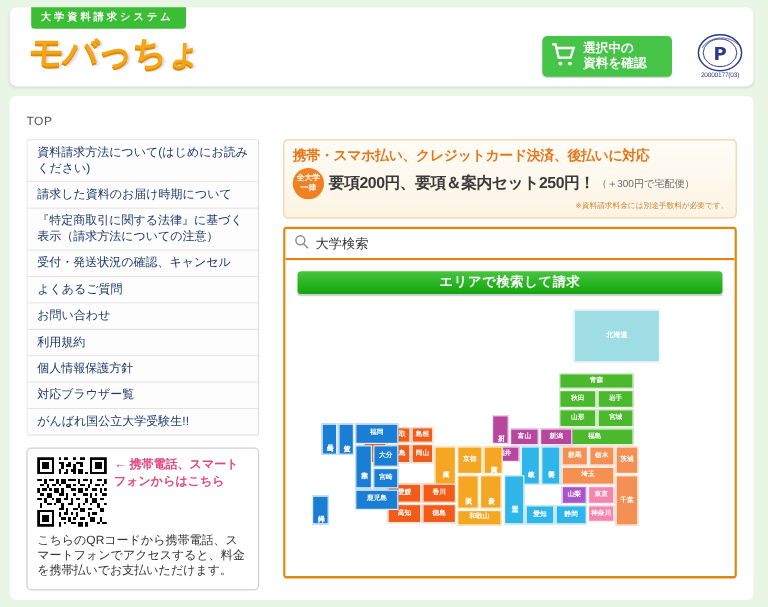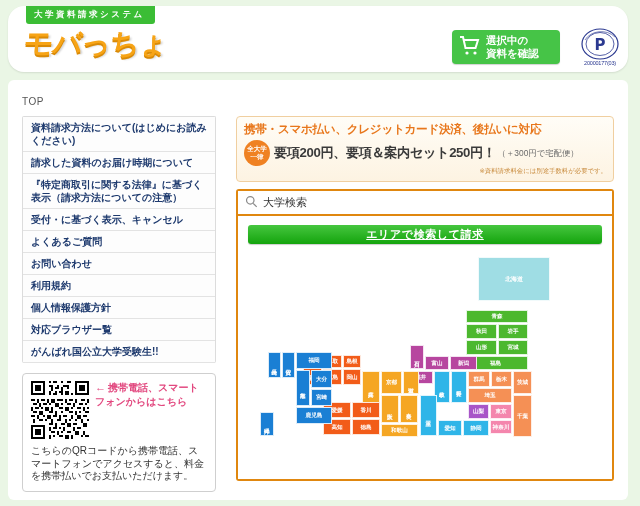--- a/index.html
+++ b/index.html
@@ -7,21 +7,21 @@
     width:640px;height:506px;overflow:hidden;
     background:#e9f5e4;
     font-family:"Liberation Sans","DejaVu Sans",sans-serif;
     font-size:11px;color:#333;
   }
   .page{position:relative;width:640px;height:506px;background:#eaf6e5;}
 
   
   .header-card{
     position:absolute;left:8px;top:6px;width:620px;height:66px;
-    background:#fff;border-radius:16px;
+    background:#fff;border-radius:6px;
     box-shadow:0 1px 2px rgba(0,0,0,.10);
   }
   .sys-tab{
     position:absolute;left:18px;top:0px;
     background:#3bbd35;color:#fff;
     font-size:8.5px;font-weight:bold;letter-spacing:2.5px;
     padding:3px 10px 3px 8px;border-radius:0 0 3px 3px;
     z-index:5;
   }
   .logo{
@@ -57,21 +57,21 @@
     background:#fff;border-radius:6px;overflow:hidden;
   }
   .breadcrumb{position:absolute;left:14px;top:16px;font-size:10px;color:#555;letter-spacing:.5px;}
 
   .sidebar{position:absolute;left:14px;top:36px;width:194px;}
   .menu{border:1px solid #dcdcdc;border-bottom:none;border-radius:2px;background:#fff;}
   .menu-item{
     border-bottom:1px solid #e3e3e3;
     padding:4px 6px 4px 8px;
     font-size:10px;line-height:13px;color:#1e3a6e;
-    cursor:pointer;background:#fdfdfd;font-weight:bold;
+    cursor:pointer;background:#fdfdfd;
   }
 
   .qr-box{
     margin-top:10px;border:1px solid #cfcfcf;border-radius:4px;
     background:#fff;padding:7px 8px 8px 8px;
   }
   .qr-row{display:flex;align-items:flex-start;}
   .qr-img{width:58px;height:58px;flex:none;}
   .qr-callout{margin-left:6px;color:#e2487f;font-size:10px;font-weight:bold;line-height:13.5px;}
   .qr-arrow{color:#e2487f;font-size:11px;margin-right:2px;}
@@ -99,21 +99,20 @@
   .search-head{display:flex;align-items:center;padding:4px 7px;background:#fff;border-bottom:2px solid #e0870f;}
   .search-title{font-size:11px;color:#333;margin-left:5px;font-weight:normal;}
   .search-body{background:#fff;padding:9px 10px 0 10px;height:254px;position:relative;}
 
   .area-btn{
     width:100%;height:19px;line-height:19px;text-align:center;
     background:linear-gradient(#46c63f,#14a40d);
     border-radius:3px;color:#fff;font-size:11px;font-weight:bold;
     letter-spacing:.6px;cursor:pointer;
     box-shadow:0 1px 1px rgba(0,0,0,.2);
-    text-decoration:underline;
   }
 
   
   .map{position:relative;width:358px;height:224px;margin-top:8px;}
   .pref{
     position:absolute;box-sizing:border-box;
     border:1px solid rgba(255,255,255,.85);
     color:#fff;font-size:5.6px;font-weight:bold;
     display:flex;align-items:center;justify-content:center;
     text-align:center;cursor:pointer;line-height:6.5px;
@@ -159,21 +158,21 @@
 
   <div class="content">
 
     <div class="breadcrumb">TOP</div>
 
     <div class="sidebar">
       <div class="menu" id="sidebar-menu">
           <div class="menu-item"><span>資料請求方法について(はじめにお読みください)</span></div>
           <div class="menu-item"><span>請求した資料のお届け時期について</span></div>
           <div class="menu-item"><span>『特定商取引に関する法律』に基づく表示（請求方法についての注意）</span></div>
-          <div class="menu-item"><span>受付・に基づく表示、キャンセル</span></div>
+          <div class="menu-item"><span>受付・発送状況の確認、キャンセル</span></div>
           <div class="menu-item"><span>よくあるご質問</span></div>
           <div class="menu-item"><span>お問い合わせ</span></div>
           <div class="menu-item"><span>利用規約</span></div>
           <div class="menu-item"><span>個人情報保護方針</span></div>
           <div class="menu-item"><span>対応ブラウザー覧</span></div>
           <div class="menu-item"><span>がんばれ国公立大学受験生!!</span></div>
         </div>
 
       <div class="qr-box">
         <div class="qr-row">

